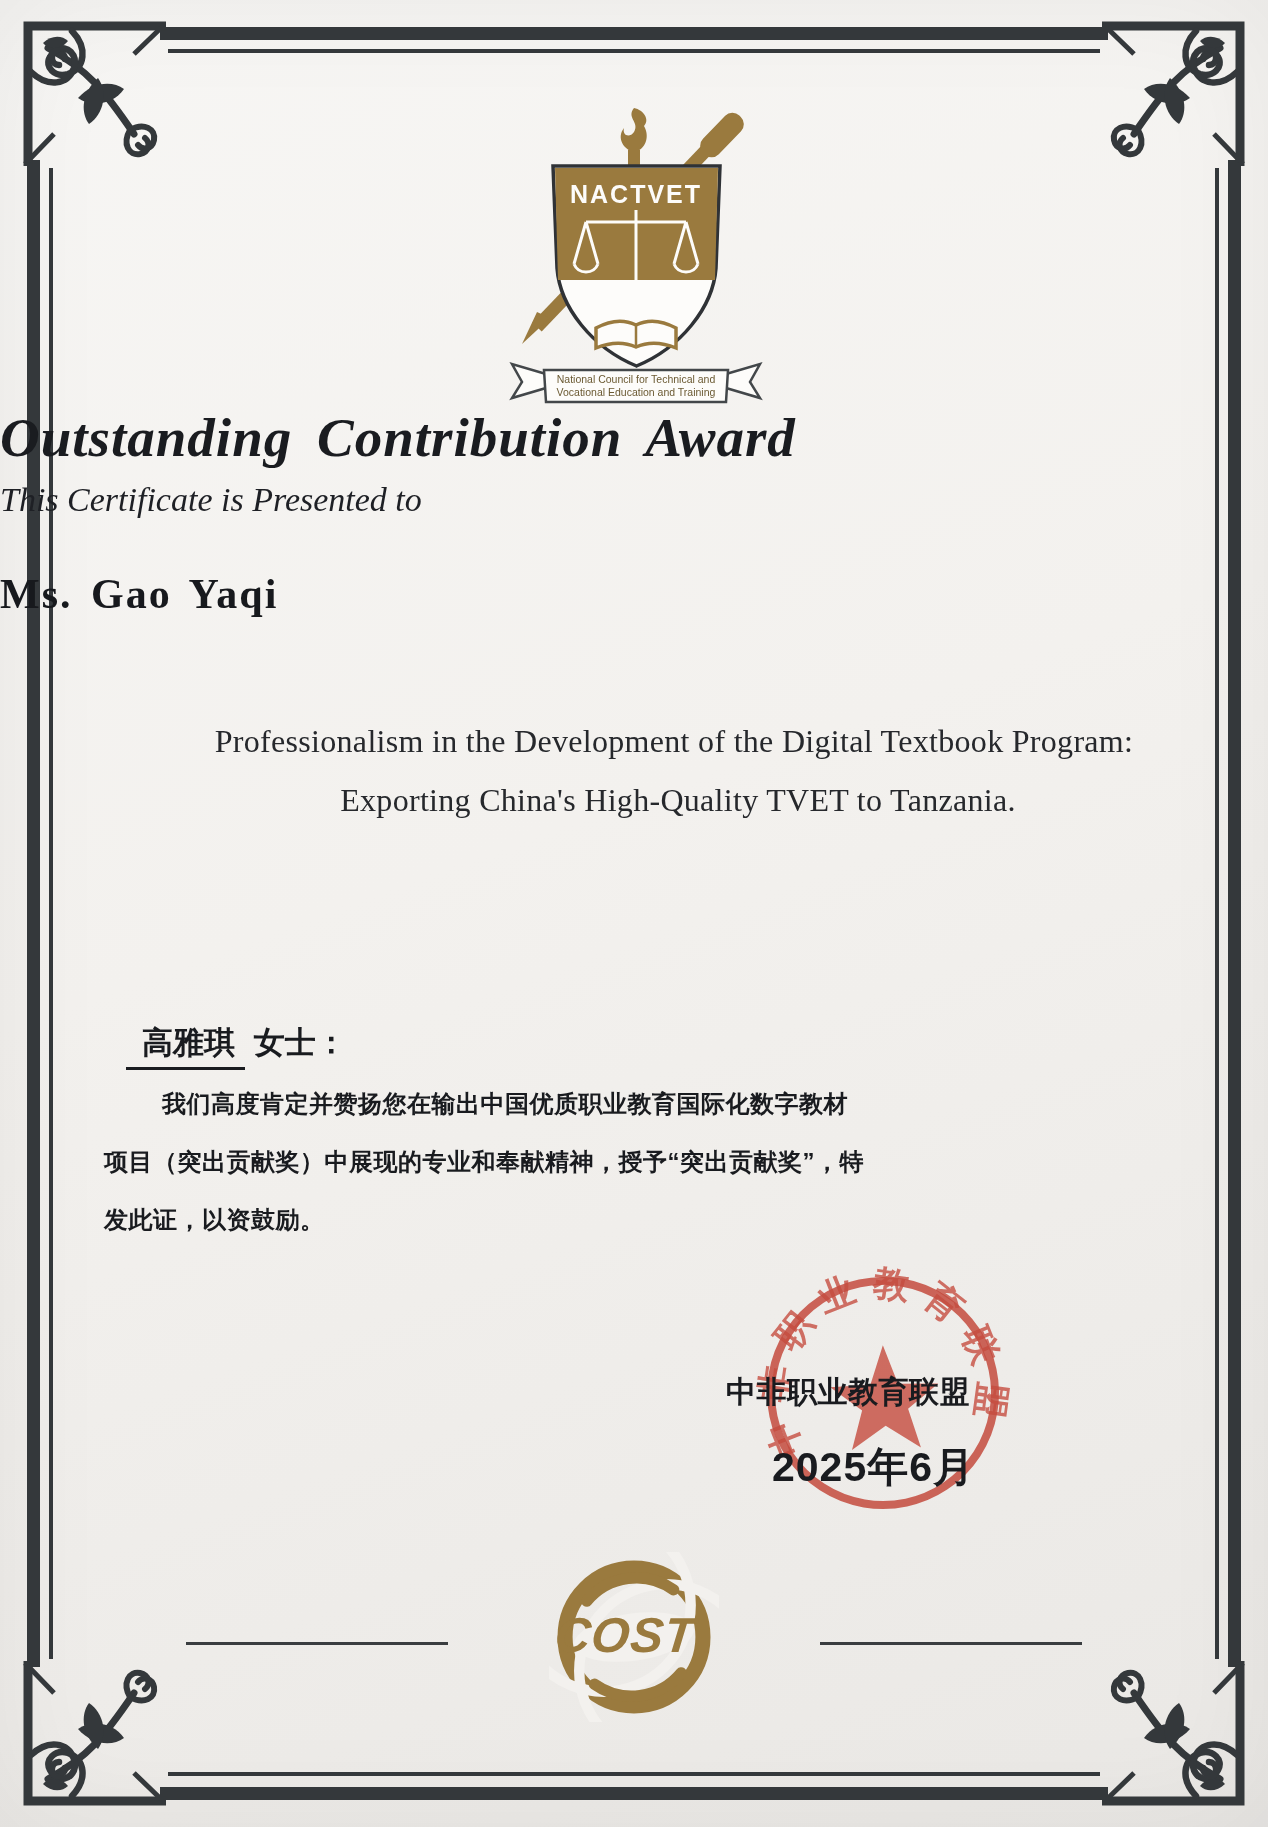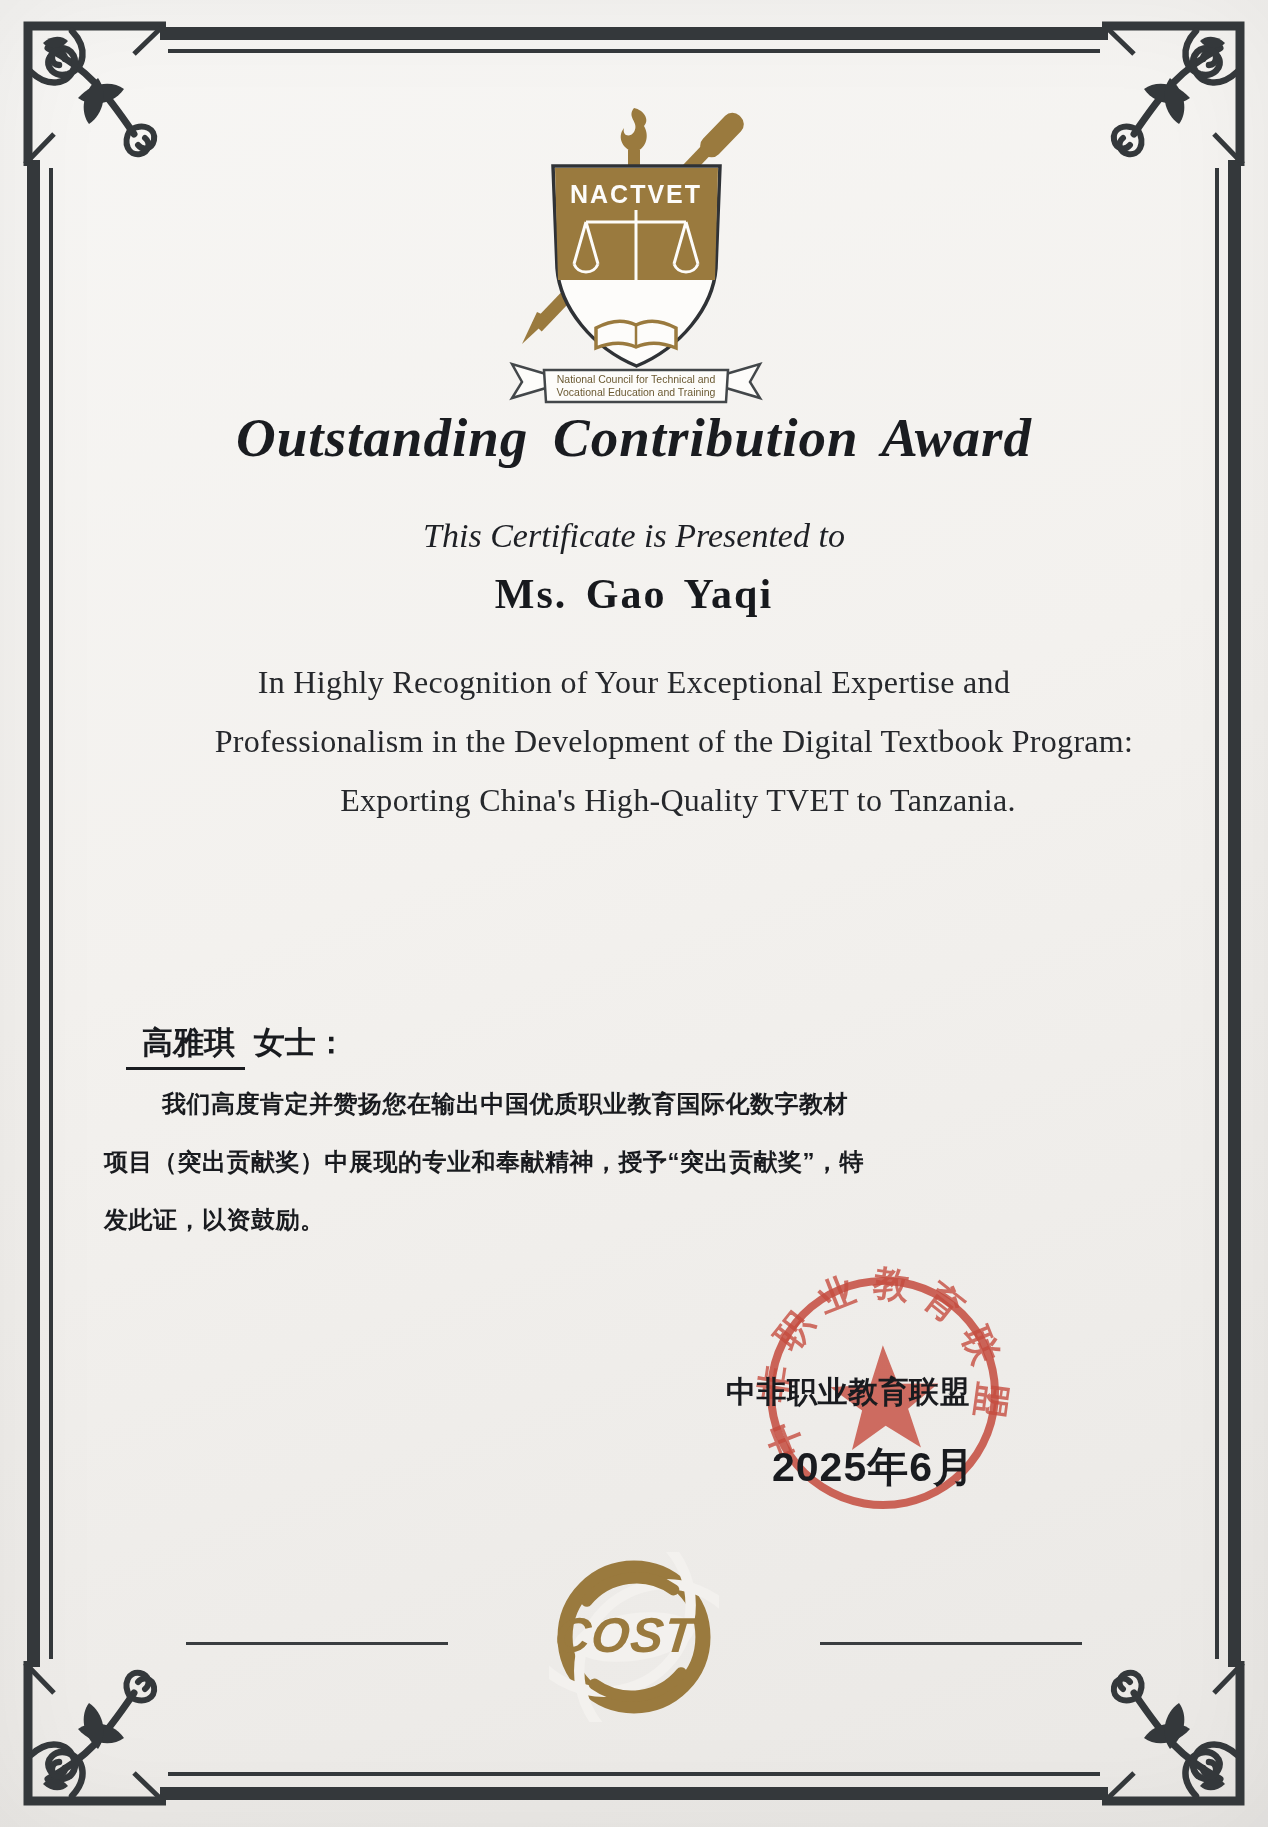--- a/index.html
+++ b/index.html
@@ -23,23 +23,23 @@
   .b-left-thick{left:27px;width:13px;top:160px;height:1507px;}
   .b-left-thin{left:49px;width:4px;top:168px;height:1491px;}
   .b-right-thick{left:1228px;width:13px;top:160px;height:1507px;}
   .b-right-thin{left:1215px;width:4px;top:168px;height:1491px;}
   .corner{position:absolute;width:150px;height:150px;}
   .c-tl{left:18px;top:18px;}
   .c-tr{left:1100px;top:18px;transform:scaleX(-1);}
   .c-bl{left:18px;top:1659px;transform:scaleY(-1);}
   .c-br{left:1100px;top:1659px;transform:scale(-1,-1);}
   
-  .center{position:absolute;left:0;width:100%;text-align:center;}
+  .center{position:absolute;left:0;width:100%;}
   .title{top:406px;font-size:55px;font-weight:700;font-style:italic;letter-spacing:1px;word-spacing:10px;color:#1a1c20;}
-  .subtitle{top:517px;font-size:34px;font-style:italic;color:#1e2025;}
+  .subtitle{top:481px;font-size:34px;font-style:italic;color:#1e2025;}
   .recipient{top:570px;font-size:42px;font-weight:700;letter-spacing:2px;word-spacing:6px;color:#17191d;}
   .bodyline{position:absolute;left:0;width:100%;text-align:center;font-size:32px;color:#26282c;letter-spacing:0.3px;}
   .bl0{top:664px;} .bl1{top:723px;margin-left:40px;} .bl2{top:782px;margin-left:44px;}
   .cjk{font-family:"Liberation Sans", sans-serif;font-weight:700;color:#191b1f;}
   .salutation{position:absolute;left:126px;top:1022px;font-size:31px;}
   .salutation .uname{display:inline-block;border-bottom:3px solid #1a1c20;padding:0 10px 3px 16px;}
   .cnline{position:absolute;left:104px;width:1052px;font-size:24px;letter-spacing:0.5px;}
   .cn0{top:1088px;text-indent:58px;} .cn1{top:1146px;} .cn2{top:1204px;}
   .orgname{position:absolute;left:726px;top:1372px;font-size:30px;letter-spacing:0.5px;z-index:3;}
   .signdate{position:absolute;left:772px;top:1440px;font-size:41px;letter-spacing:1px;z-index:3;}
@@ -130,21 +130,20 @@
       <polygon points="80,264 264,264 262,296 82,296" fill="#fdfcfa" stroke="#43474a" stroke-width="2.5"></polygon>
       <text x="172" y="277" text-anchor="middle" font-size="10.5" fill="#6b5a33" font-family="Liberation Sans, sans-serif">National Council for Technical and</text>
       <text x="172" y="290" text-anchor="middle" font-size="10.5" fill="#6b5a33" font-family="Liberation Sans, sans-serif">Vocational Education and Training</text>
     </g>
   </svg>
 
   <div class="center title">Outstanding Contribution Award</div>
   <div class="center subtitle">This Certificate is Presented to</div>
   <div class="center recipient">Ms. Gao Yaqi</div>
 
-  <div class="bodyline bl0">In Highly Recognition of Your Exceptional Expertise and</div>
   <div class="bodyline bl1">Professionalism in the Development of the Digital Textbook Program:</div>
   <div class="bodyline bl2">Exporting China's High-Quality TVET to Tanzania.</div>
 
   <div class="salutation cjk">
     <span class="uname">高雅琪</span>
     <span>女士：</span>
   </div>
   <div class="cnline cjk cn0">我们高度肯定并赞扬您在输出中国优质职业教育国际化数字教材</div>
   <div class="cnline cjk cn1">项目（突出贡献奖）中展现的专业和奉献精神，授予“突出贡献奖”，特</div>
   <div class="cnline cjk cn2">发此证，以资鼓励。</div>

